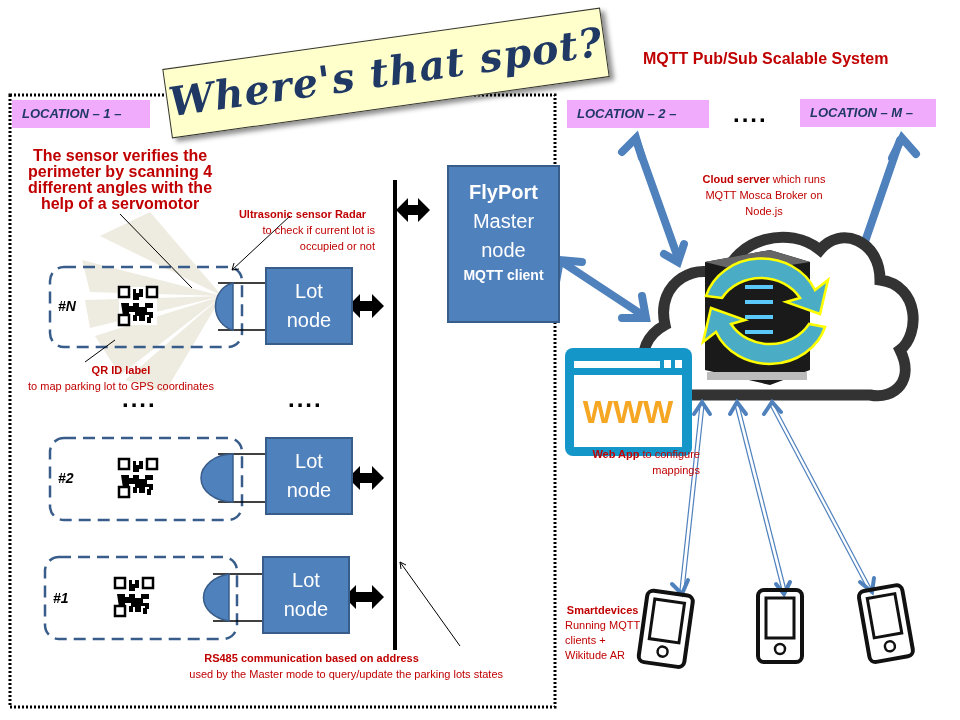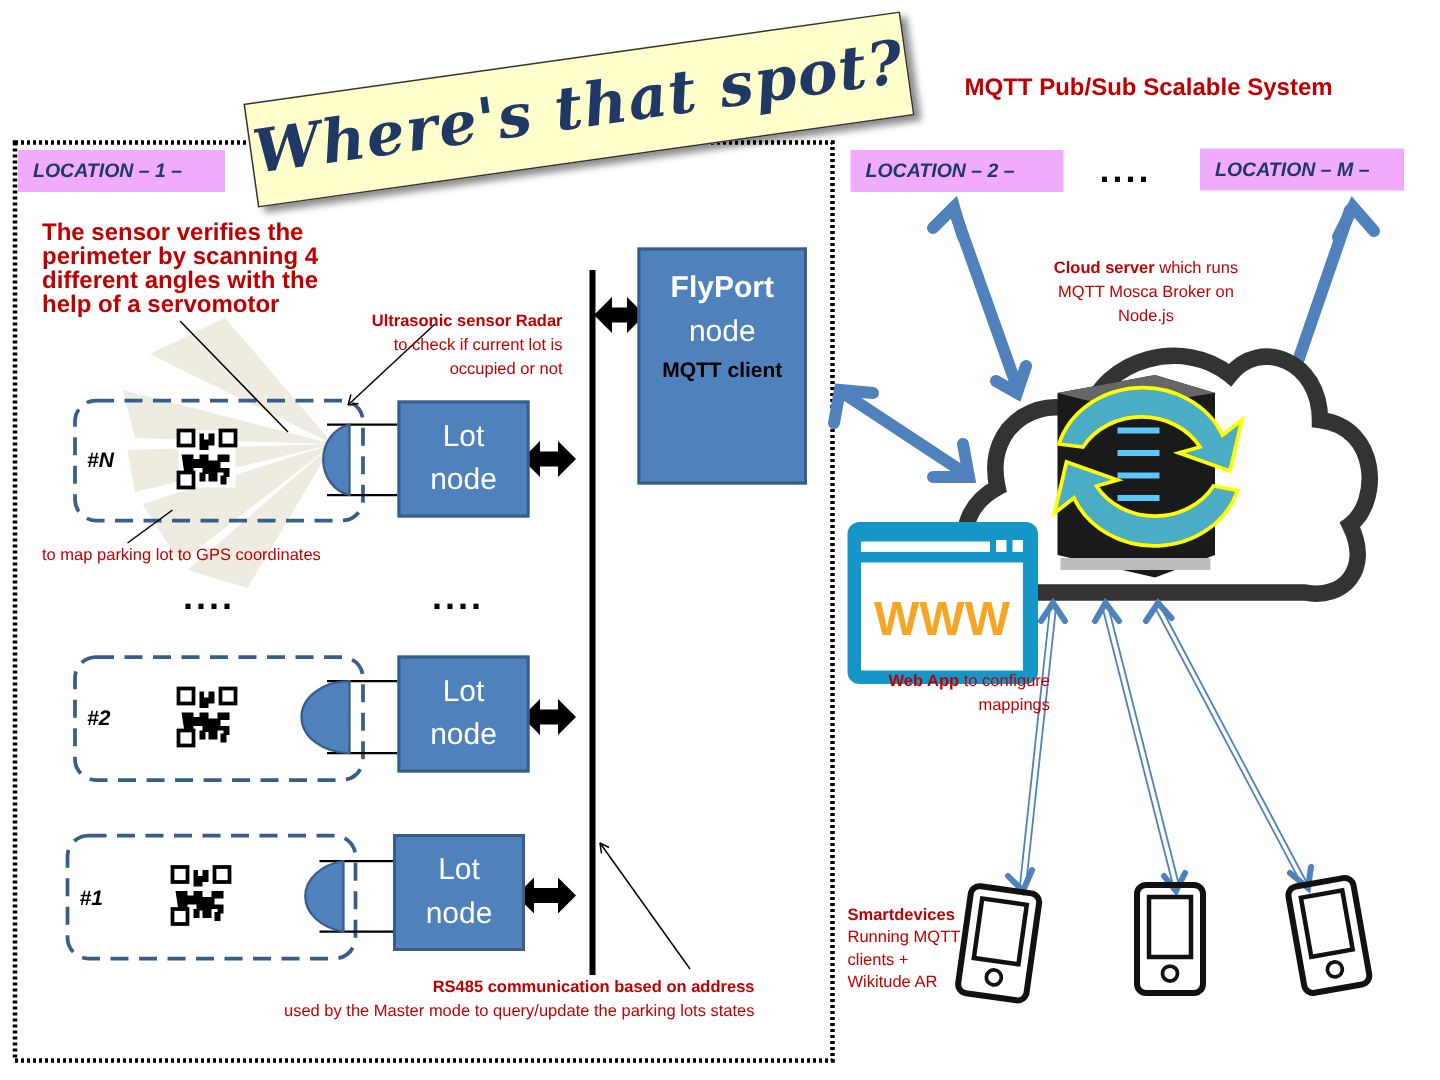--- a/index.html
+++ b/index.html
@@ -2,21 +2,21 @@
 <html><head>
 <meta charset="utf-8">
 <style>
   html,body{margin:0;padding:0;background:#fff;}
   body{width:960px;height:720px;position:relative;overflow:hidden;font-family:"Liberation Sans",sans-serif;}
   .abs{position:absolute;}
   svg.canvas{position:absolute;left:0;top:0;}
   .loc-box{position:absolute;background:#f0abfc;color:#1f3864;font-weight:bold;font-style:italic;font-size:13px;padding:0 10px;height:28px;line-height:28px;}
   .red{color:#c00000;}
   .note{position:absolute;font-size:11px;line-height:16px;color:#c00000;}
-  .bold{font-weight:bold;}
+  .bold{font-weight:bold;text-align:center;}
   .node{position:absolute;background:#4f81bd;border:2px solid #385d8a;color:#fff;text-align:center;}
   .lot{width:88px;height:78px;font-size:20px;line-height:29px;padding-top:8px;box-sizing:border-box;}
   .lot-id{position:absolute;font-weight:bold;font-style:italic;font-size:14px;color:#000;}
   .dots{position:absolute;font-size:24px;font-weight:bold;letter-spacing:2px;color:#000;}
   .title-banner{position:absolute;left:165px;top:38px;width:440px;height:68px;background:#ffffcc;border:1.5px solid #333;transform:rotate(-8deg);box-shadow:4px 4px 5px rgba(0,0,0,.45);text-align:center;}
   .title-banner span{font-family:"DejaVu Serif",serif;font-weight:bold;font-style:italic;font-size:40px;color:#1f3864;line-height:66px;letter-spacing:1px;}
 </style>
 </head>
 <body>
 
@@ -184,20 +184,21 @@
   <div>perimeter by scanning  4</div>
   <div>different angles with the</div>
   <div>help of a servomotor</div>
 </div>
 <div class="note" style="left:230px;top:164px;text-align:right;width:145px;margin-top:42px;">
   <div class="bold">Ultrasonic sensor Radar</div>
   <div>to check if current lot is</div>
   <div>occupied or not</div>
 </div>
 <div class="note" style="left:28px;top:362px;">
+  <div class="bold">QR ID label</div>
   <div>to map parking lot to GPS coordinates</div>
 </div>
 <div class="note" style="left:120px;top:650px;width:383px;text-align:right;">
   <div class="bold">RS485 communication  based on address</div>
   <div>used by the Master mode to query/update the  parking lots states</div>
 </div>
 <div class="note" style="left:690px;top:171px;width:148px;text-align:center;">
   <div><span class="bold">Cloud server</span><span> which runs</span></div>
   <div>MQTT Mosca Broker on</div>
   <div>Node.js</div>
@@ -226,17 +227,18 @@
     <div>node</div>
 </div>
 <div class="node lot" style="left:262px;top:556px;">
   <div>Lot</div>
     <div>node</div>
 </div>
 
 <div class="dots" style="left:122px;top:385px;">....</div>
 <div class="dots" style="left:288px;top:385px;">....</div>
 
-<div class="node" style="left:425px;top:165px;width:113px;height:158px;font-size:20px;line-height:29px;padding-top:11px;box-sizing:border-box;">
+<div class="node" style="left:447px;top:165px;width:113px;height:158px;font-size:20px;line-height:29px;padding-top:11px;box-sizing:border-box;">
   <div class="bold">FlyPort</div>
+  <div>Master</div>
   <div>node</div>
-  <div class="bold" style="color:#000000;font-size:14px;line-height:20px;">MQTT client</div>
+  <div class="bold" style="color:#ffffff;font-size:14px;line-height:20px;">MQTT client</div>
 </div>
 
 </body></html>

